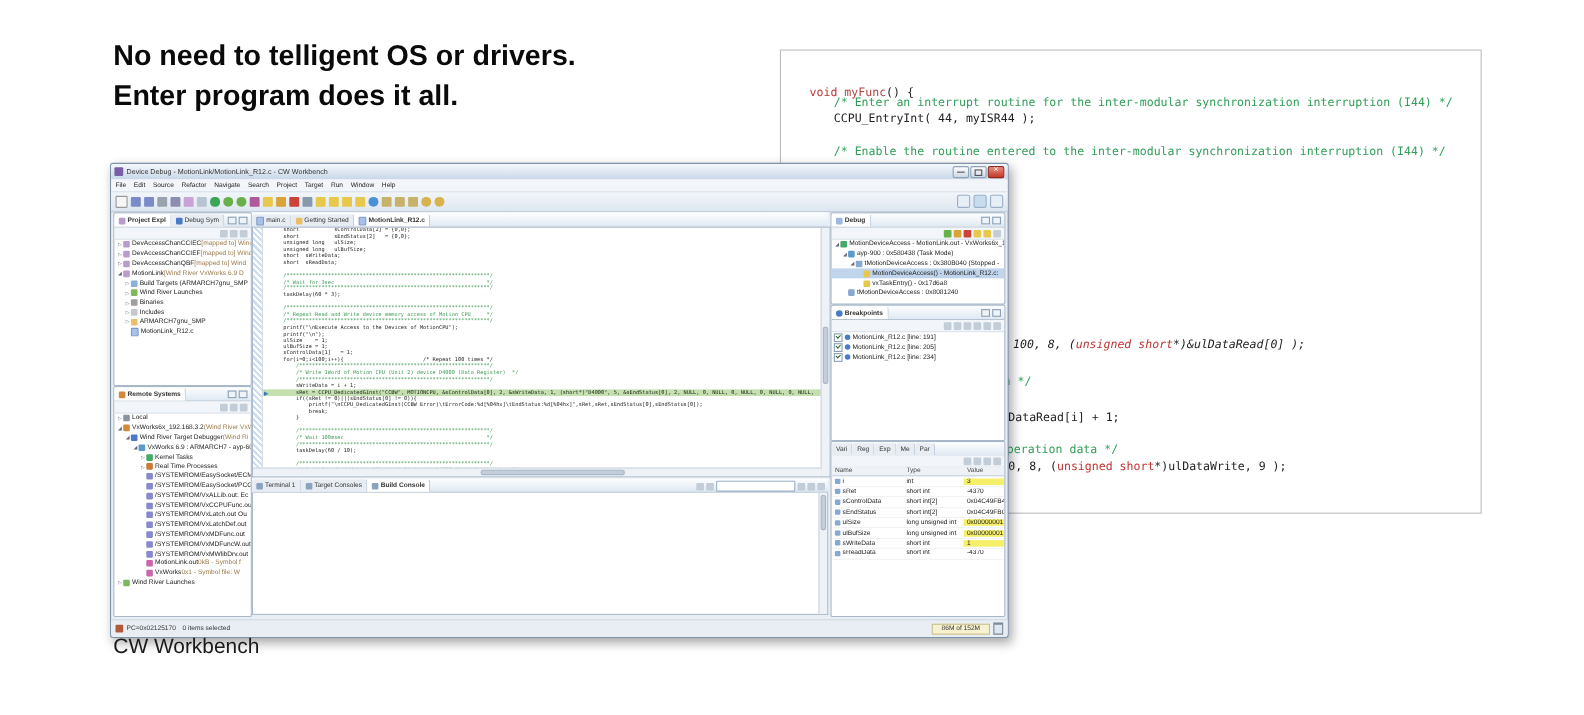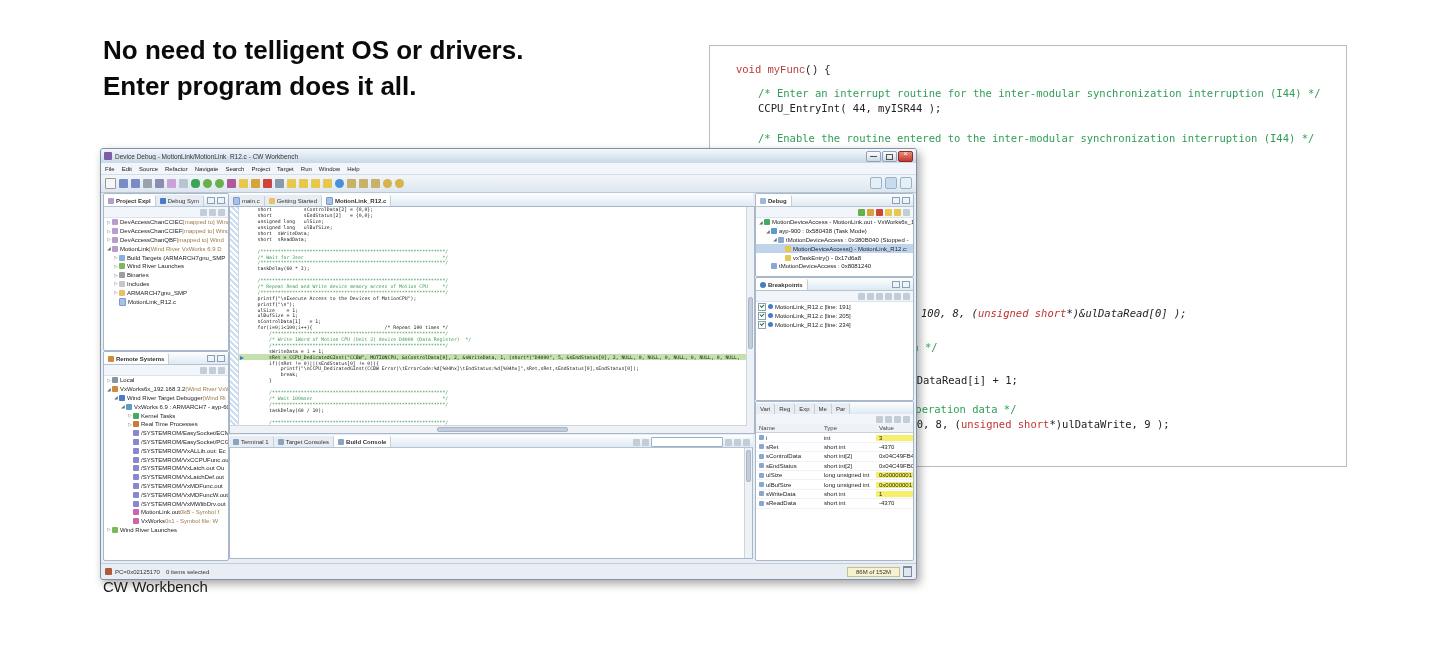--- a/index.html
+++ b/index.html
@@ -1,20 +1,20 @@
 <!DOCTYPE html>
 <html><head>
 <meta charset="utf-8">
 <style>
   html,body{margin:0;padding:0;background:#fff;}
   #stage{position:relative;width:1440px;height:650px;background:#ffffff;overflow:hidden;
          font-family:"Liberation Sans",sans-serif;}
   
   #headline{position:absolute;left:103px;top:32px;font-size:26px;font-weight:bold;color:#0a0a0a;line-height:36px;letter-spacing:0;}
-  #caption{position:absolute;left:103px;top:578px;font-size:15px;color:#1a1a1a;}
+  #caption{position:absolute;left:103px;top:578px;font-size:19px;color:#1a1a1a;}
   
   #snippet{position:absolute;left:709px;top:45px;width:636px;height:420px;background:#fff;
            border:1px solid #b9bdc2;}
   .frag{position:absolute;white-space:pre;font-family:"DejaVu Sans Mono",monospace;font-size:10.5px;}
   .seg-kw{color:#c03434;} .seg-fn{color:#b04040;} .seg-pl{color:#222;} .seg-cm{color:#2f9e57;}
   
   #ide{position:absolute;left:100px;top:148px;width:815px;height:430px;background:#e9eef5;
        border:1px solid #7f93a8;border-radius:3px;box-shadow:3px 4px 10px rgba(0,0,0,0.35);
        font-size:6px;color:#222;}
   #titlebar{position:absolute;left:0;top:0;right:0;height:14px;border-radius:2px 2px 0 0;
@@ -137,21 +137,21 @@
 
 <div id="stage" data-name="screenshot-stage">
 
   <div id="headline" data-name="headline">
     <div data-name="headline-line-1">No need to telligent OS or drivers.</div>
     <div data-name="headline-line-2">Enter program does it all.</div>
   </div>
 
   <div id="snippet" data-name="code-snippet-panel">
 
-  <div class="frag" data-name="code-line" style="left: 26px; top: 18px; font-family: Liberation Mono, monospace;"><span class="seg-kw" data-name="code-segment">void </span><span class="seg-fn" data-name="code-segment">myFunc</span><span class="seg-pl" data-name="code-segment">() {</span></div>
+  <div class="frag" data-name="code-line" style="left: 26px; top: 32px;"><span class="seg-kw" data-name="code-segment">void </span><span class="seg-fn" data-name="code-segment">myFunc</span><span class="seg-pl" data-name="code-segment">() {</span></div>
       <div class="frag" data-name="code-line" style="left: 48px; top: 41px;"><span class="seg-cm" data-name="code-segment">/* Enter an interrupt routine for the inter-modular synchronization interruption (I44) */</span></div>
       <div class="frag" data-name="code-line" style="left: 48px; top: 56px;"><span class="seg-pl" data-name="code-segment">CCPU_EntryInt( 44, myISR44 );</span></div>
       <div class="frag" data-name="code-line" style="left: 48px; top: 86px;"><span class="seg-cm" data-name="code-segment">/* Enable the routine entered to the inter-modular synchronization interruption (I44) */</span></div>
       <div class="frag" data-name="code-line" style="left: 211px; top: 261px; font-style: italic;"><span class="seg-pl" data-name="code-segment">100, 8, (</span><span class="seg-kw" data-name="code-segment">unsigned short</span><span class="seg-pl" data-name="code-segment">*)&amp;ulDataRead[0] );</span></div>
       <div class="frag" data-name="code-line" style="left: 196px; top: 295px;"><span class="seg-cm" data-name="code-segment">ta */</span></div>
       <div class="frag" data-name="code-line" style="left: 194px; top: 328px;"><span class="seg-pl" data-name="code-segment">ulDataRead[i] + 1;</span></div>
       <div class="frag" data-name="code-line" style="left: 199px; top: 357px;"><span class="seg-cm" data-name="code-segment">operation data */</span></div>
       <div class="frag" data-name="code-line" style="left: 194px; top: 372px;"><span class="seg-pl" data-name="code-segment">200, 8, (</span><span class="seg-kw" data-name="code-segment">unsigned short</span><span class="seg-pl" data-name="code-segment">*)ulDataWrite, 9 );</span></div>
     </div>
 

